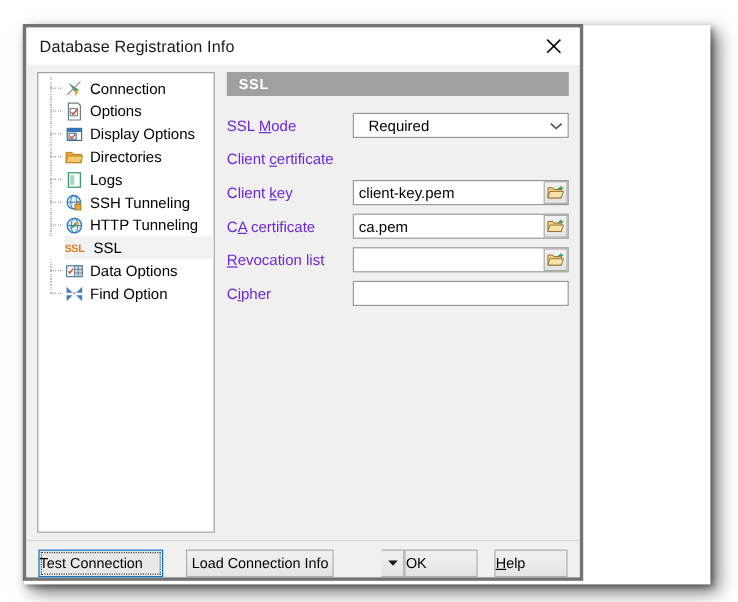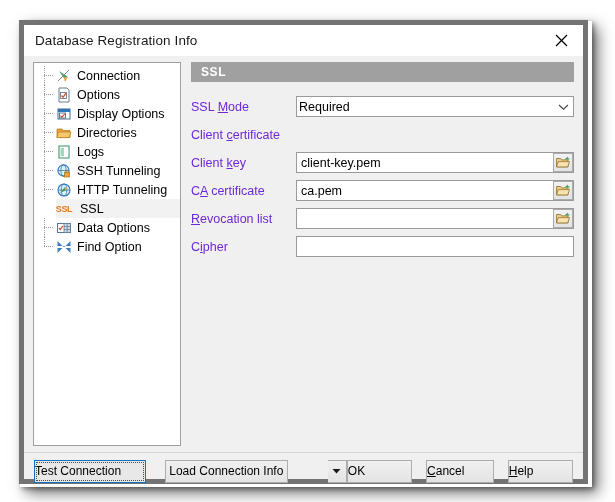--- a/index.html
+++ b/index.html
@@ -28,23 +28,23 @@
     height: 466px;
     box-shadow: 6px 6px 14px rgba(0,0,0,0.55), 2px 2px 5px rgba(0,0,0,0.4);
     background: #ffffff;
   }
 
   
   .window {
     position: absolute;
     left: 19px;
     top: 20px;
-    width: 569px;
+    width: 467px;
     height: 464px;
-    border: 5px solid #737373;
+    border: 3px solid #737373;
     background: #f0f0f0;
     box-sizing: border-box;
     display: flex;
     flex-direction: column;
   }
 
   
   .titlebar {
     height: 30px;
     background: #ffffff;
@@ -217,21 +217,21 @@
   .combo {
     width: 100%;
     height: 21px;
     box-sizing: border-box;
     border: 1px solid #9a9a9a;
     background: #ffffff;
     display: flex;
     align-items: center;
     font-size: 12.5px;
     color: #000000;
-    padding-left: 2px;
+    padding-left: 12px;
   }
   .combo-arrow {
     position: absolute;
     right: 1px;
     top: 1px;
     width: 20px;
     height: 19px;
     display: flex;
     align-items: center;
     justify-content: center;
@@ -607,23 +607,20 @@
               <path d="M0.5 1 L8.5 1 L4.5 5.4 Z" fill="#1a1a1a"></path>
             </svg>
           </div>
         </div>
 
         <div class="bar-spacer"></div>
 
         <div class="btn btn-ok">
           <span>OK</span>
         </div>
-        <div class="btn btn-cancel">
-          <span><span></span><u>C</u><span>ancel</span></span>
-        </div>
         <div class="btn btn-help">
           <span><span></span><u>H</u><span>elp</span></span>
         </div>
 
       </div>
 
     </div>
   </div>
 </div>
 

